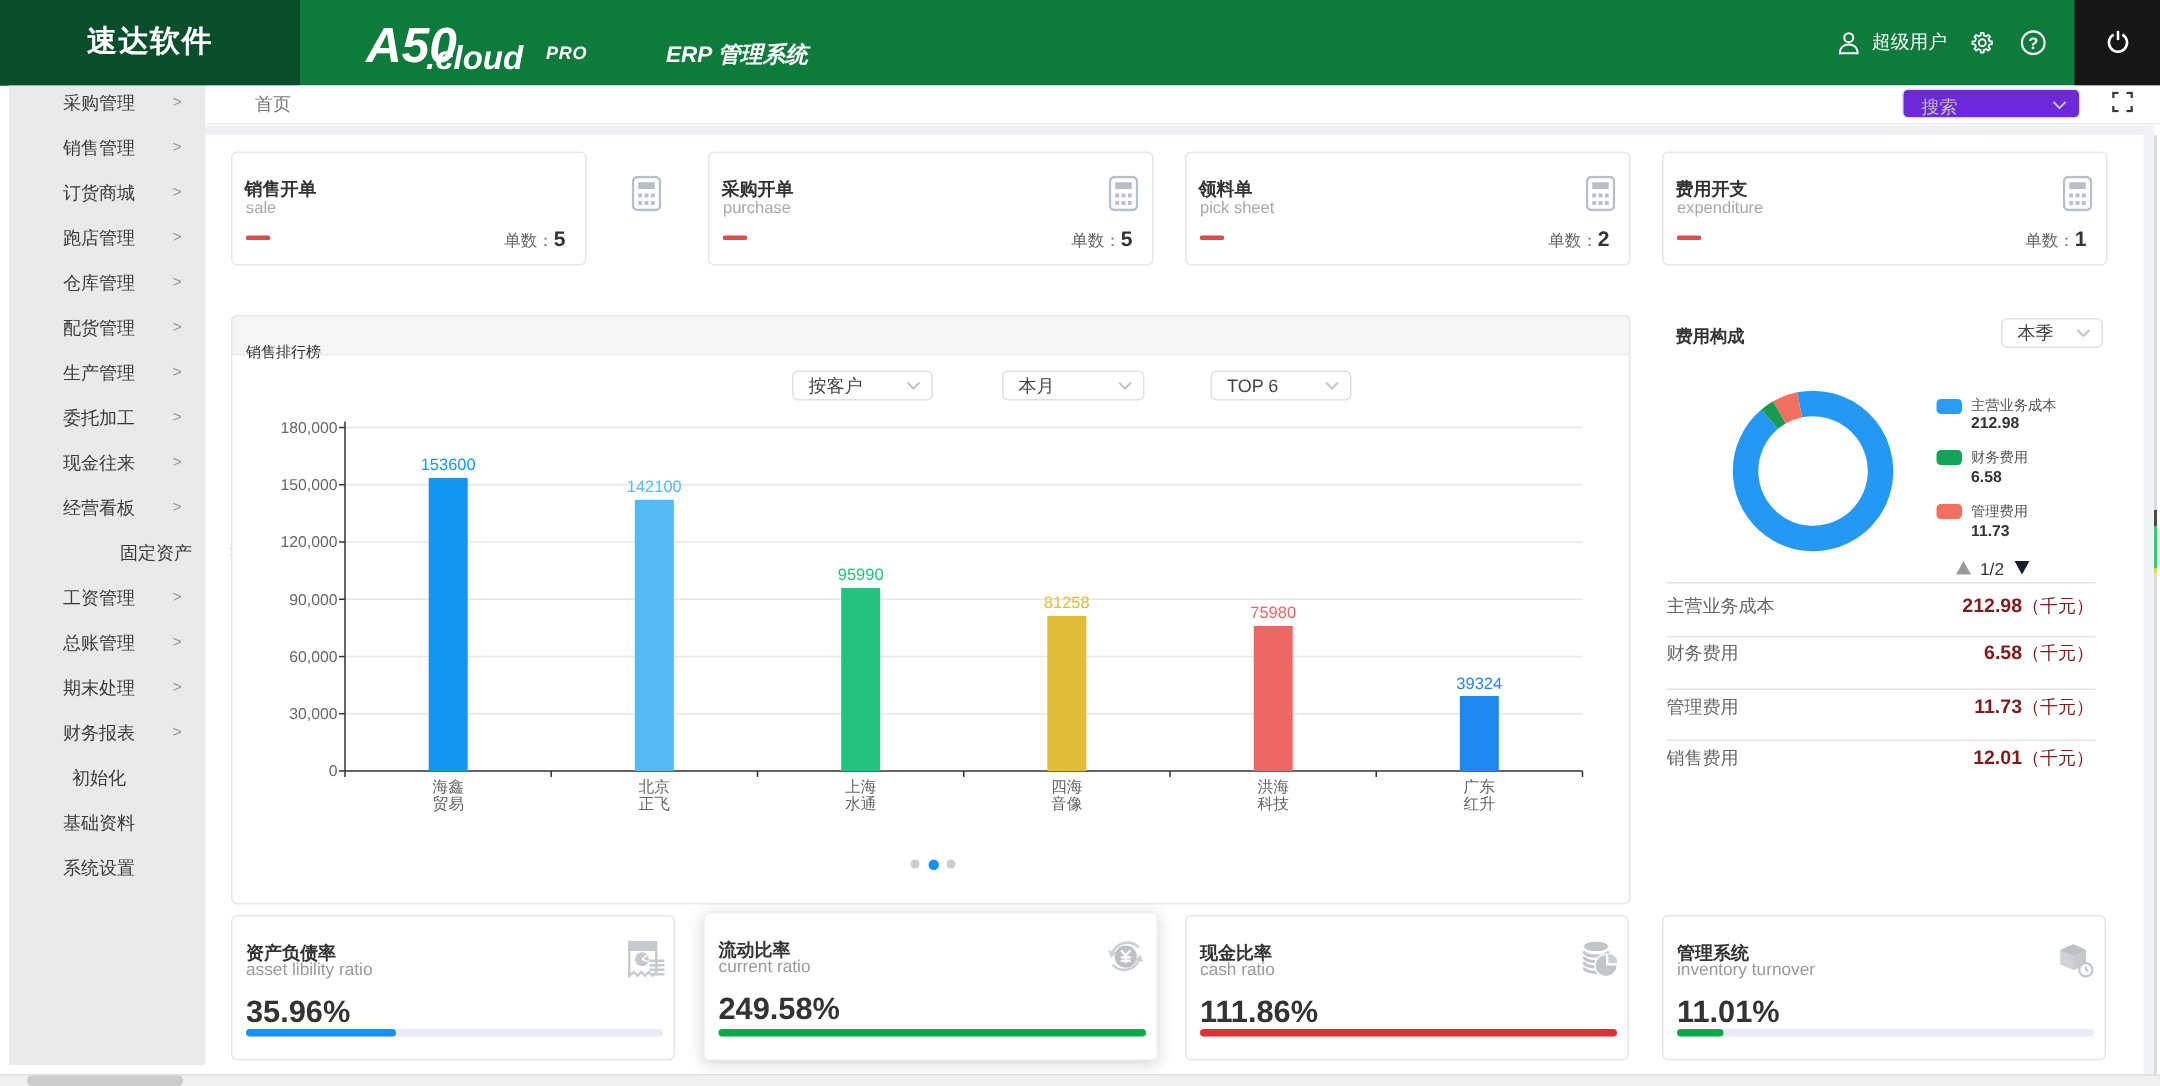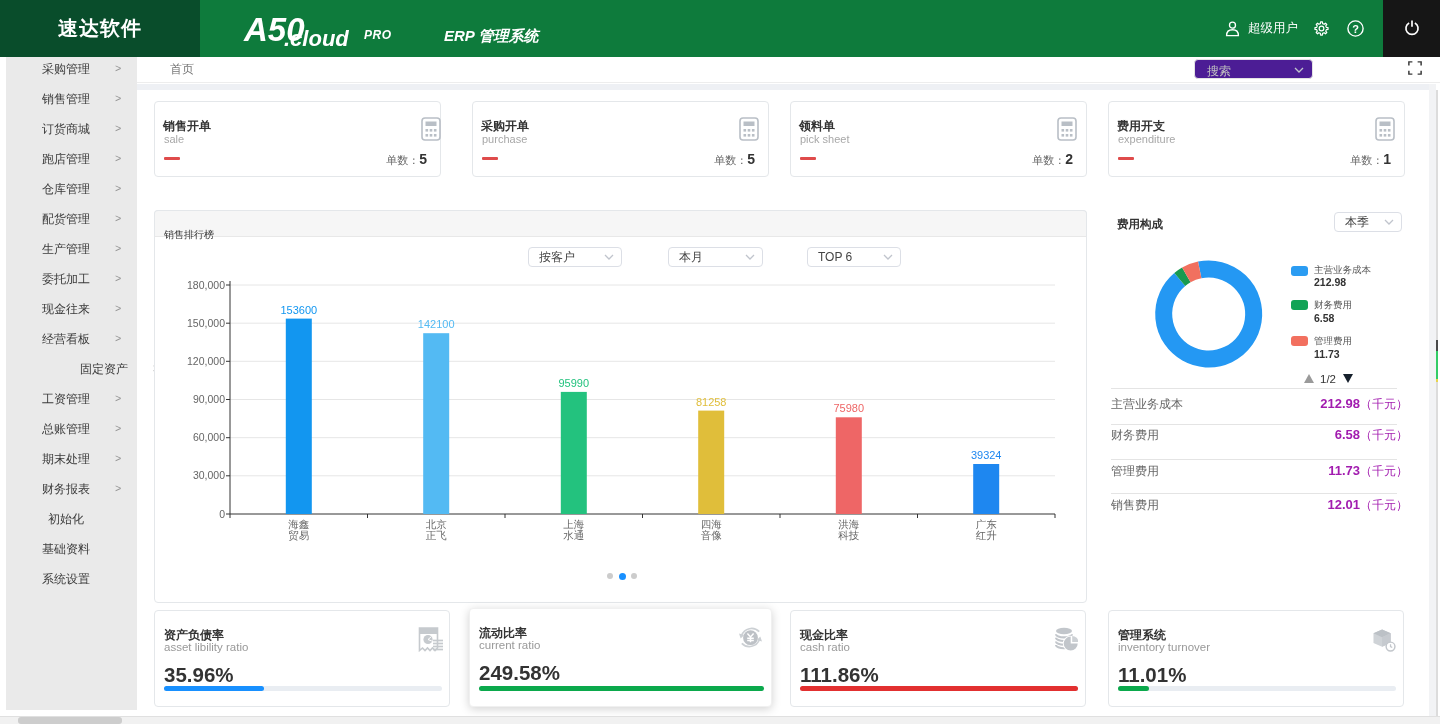--- a/index.html
+++ b/index.html
@@ -18,41 +18,41 @@
 #power { position:absolute; right:0; top:0; width:57px; height:57px; background:#161616; }
 .hico { position:absolute; top:0; height:57px; display:flex; align-items:center; color:#fff; }
 
 #sidebar { position:absolute; left:6px; top:57px; width:131px; height:653px; background:#eaeaea; }
 .mi { position:absolute; left:0; width:131px; height:30px; font-size:12px; color:#3a3a3a; }
 .mi .t { position:absolute; left:36px; top:50%; transform:translateY(-50%); }
 .mi .c { position:absolute; left:115px; top:50%; transform:translateY(-50%); color:#949494; font-size:10.5px; font-family:"Liberation Mono",monospace;}
 
 #crumb { position:absolute; left:137px; top:57px; width:1303px; height:26px; background:#fff; border-bottom:1px solid #ededed;}
 #strip { position:absolute; left:137px; top:84px; width:1295px; height:6px; background:#eef0f4; }
-#searchbox { position:absolute; left:1194px; top:59px; width:119px; height:20px; border:1px solid #e3e3e3; border-radius:4px; background:#4c1d95; }
+#searchbox { position:absolute; left:1268px; top:59px; width:119px; height:20px; border:1px solid #e3e3e3; border-radius:4px; background:#6d28d9; }
 
 .card { position:absolute; background:#fff; border:1px solid #e4e7ea; border-radius:4px; }
 .sc-title { position:absolute; left:8px; top:15.5px; font-size:12px; font-weight:bold; color:#333; }
 .sc-sub { position:absolute; left:9px; top:30.5px; font-size:11px; color:#a8a8a8; }
 .sc-dash { position:absolute; left:9px; top:55px; width:16px; height:3px; background:#df4b4b; border-radius:1px;}
 .sc-num { position:absolute; right:13px; top:49px; font-size:11px; color:#666; }
 .sc-num b { font-size:14px; color:#333; }
 .sel { position:absolute; height:20px; border:1px solid #dcdfe6; border-radius:4px; background:#fff;
   font-size:12px; color:#444; line-height:18px; padding-left:10px; }
 .sel svg { position:absolute; right:7px; top:6px; }
 
 .bc-title { position:absolute; left:9px; top:15.5px; font-size:12px; font-weight:bold; color:#333; }
 .bc-sub { position:absolute; left:9px; top:30px; font-size:11.5px; color:#999; }
 .bc-num { position:absolute; left:9px; top:51.5px; font-size:20.5px; font-weight:bold; color:#333; }
 .pbar { position:absolute; left:9px; bottom:15px; height:5px; border-radius:3px; background:#e9edf2; }
 .pfill { position:absolute; left:0; top:0; height:5px; border-radius:3px; }
 
 .rrow { position:absolute; left:1111px; width:286px; height:1px; background:#e4e4e4; }
 .rlab { position:absolute; left:1111px; font-size:12px; color:#666; }
-.rval { position:absolute; right:32px; font-size:12px; color:#a21caf; }
+.rval { position:absolute; right:44px; font-size:12px; color:#7f1d1d; }
 .rval b { font-size:13px; }
 </style>
 </head>
 <body>
 
 <div id="hdr"></div>
 <div id="logo">速达软件</div>
 <div id="brand">
     <span class="a50">A50</span>
     <span class="cloud">.cloud</span>
@@ -168,21 +168,21 @@
     </svg>
 </div>
 <svg class="abs" style="left:1408px;top:61px;" width="14" height="14" viewBox="0 0 16 16" fill="none" stroke="#3a3a3a" stroke-width="1.7">
   <path d="M1 5 V1 H5"></path>
     <path d="M11 1 H15 V5"></path>
     <path d="M15 11 V15 H11"></path>
     <path d="M5 15 H1 V11"></path>
 </svg>
 
 <div id="statcards">
-<div class="card" style="left:154px;top:101px;width:287px;height:76px;">
+<div class="card" style="left:154px;top:101px;width:237px;height:76px;">
 <div class="sc-title">销售开单</div>
       <div class="sc-sub">sale</div>
       <div class="sc-dash"></div>
 <div class="sc-num">单数：<b>5</b></div>
       <svg style="position:absolute;left:266px;top:15px;" width="20" height="24" viewBox="0 0 20 24" fill="none">
 <rect x="1" y="1" width="18" height="22" rx="3" stroke="#b9bfc6" stroke-width="1.6"></rect>
 <rect x="4.5" y="4.5" width="11" height="4.5" fill="#b9bfc6"></rect>
 <g fill="#b9bfc6">
           <rect x="4.5" y="12" width="2.6" height="2.6"></rect>
           <rect x="8.7" y="12" width="2.6" height="2.6"></rect>

